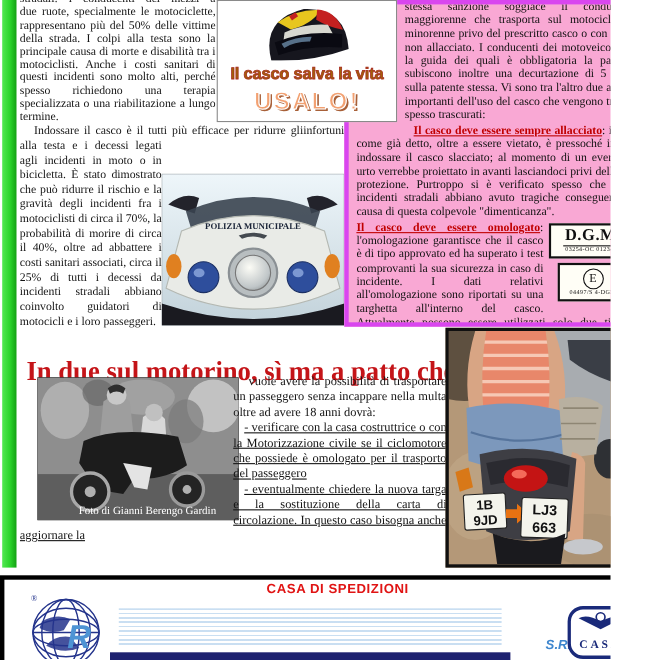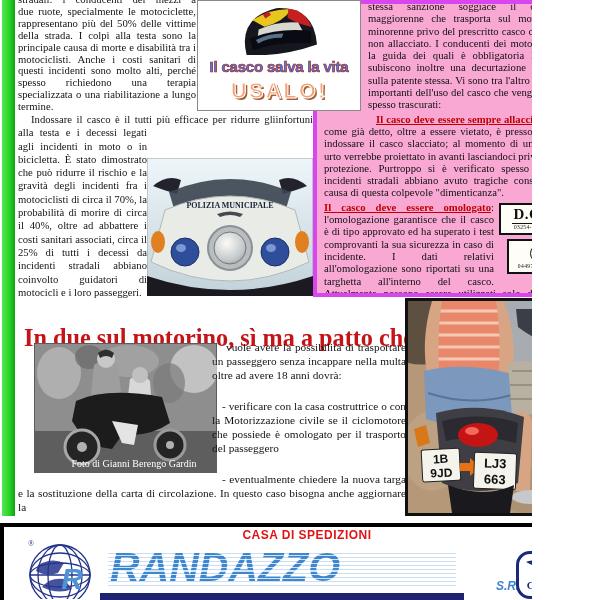--- a/index.html
+++ b/index.html
@@ -1,36 +1,36 @@
 <!DOCTYPE html>
 <html><head>
 <meta charset="utf-8">
 <style>
   html,body{margin:0;padding:0;background:#fff;}
   #page{position:relative;width:532px;height:600px;background:#fff;overflow:hidden;
-        font-family:"Liberation Serif",serif;color:#141414;}
+        font-family:"Liberation Serif",serif;color:#141414;padding-left:23px;}
   p{margin:0;}
   .just{text-align:justify;}
   .clipline{white-space:nowrap;overflow:hidden;text-align:justify;text-align-last:justify;}
 
   
   .green-bar{position:absolute;background:linear-gradient(90deg,#52e852 0%,#2bd42b 55%,#13a013 100%);}
   #green-left{left:2px;top:0;width:13px;height:516px;}
   #green-right{left:567px;top:300px;width:10px;height:214px;}
 
   
   #col1-p1{position:absolute;left:18px;top:0;width:178px;height:113px;overflow:hidden;
            font-size:10.7px;line-height:11.9px;}
   #col1-p1 .clipline{margin-top:-6px;}
 
   
   #helmet-banner{position:absolute;left:197px;top:0;width:164px;height:111px;background:#fff;
                  border:1px solid #8a8a8a;box-sizing:border-box;text-align:center;overflow:hidden;z-index:3;}
   .salva{font-family:"Liberation Sans",sans-serif;font-weight:bold;font-size:15px;line-height:17px;
-         color:#3b82f6;-webkit-text-stroke:0.7px #a82820;letter-spacing:-0.2px;margin-top:-1px;}
+         color:#a16207;-webkit-text-stroke:0.7px #a82820;letter-spacing:-0.2px;margin-top:-1px;}
   .usalo{font-family:"Liberation Sans",sans-serif;font-weight:bold;font-size:22px;line-height:31px;
          color:#f2a172;-webkit-text-stroke:1.1px #ffffff;text-shadow:2px 2px 0 #a86038;letter-spacing:2px;}
 
   
   #col1-p2{position:absolute;left:18px;top:113px;width:295px;height:185px;overflow:hidden;
            font-size:10.7px;line-height:13.3px;}
   #col1-p2 p{text-indent:13px;}
   .bike-float{float:right;width:166px;height:170px;}
   .bike-float svg{display:block;margin-top:32px;}
 
@@ -52,21 +52,21 @@
   .ecircle{display:inline-block;width:17px;height:17px;border:1.3px solid #111;border-radius:50%;
            font-size:11px;line-height:16px;margin-top:3px;}
 
   
   #s2-heading{position:absolute;left:24px;top:301px;font-size:25px;line-height:31px;font-weight:bold;
               color:#c41418;white-space:nowrap;transform:scaleX(.97);transform-origin:left top;}
   #s2-text{position:absolute;left:18px;top:340px;width:388px;height:178px;overflow:hidden;
            font-size:11.3px;line-height:14px;}
   #s2-text p{text-align:justify;}
   .lead-p{text-indent:14px;}
-  .s2b{text-indent:10px;margin-top:17px;}
+  .s2b{text-indent:10px;margin-top:0;text-decoration:underline;}
   .bw-float{float:left;width:183px;height:130px;margin:3px 9px 0 2px;}
 
   
   #photo-right{position:absolute;left:405px;top:298px;width:160px;height:218px;border:3px solid #101010;
                box-sizing:border-box;overflow:hidden;background:#b49878;}
 
   
   #footer{position:absolute;left:0;top:523px;width:600px;height:81px;border:4px solid #000;
           box-sizing:border-box;background:#fff;overflow:hidden;}
   .casa{position:absolute;left:0;right:0;top:1px;text-align:center;padding-left:14px;
@@ -246,21 +246,20 @@
         <ellipse cx="40" cy="40" rx="12" ry="30"></ellipse>
         <ellipse cx="40" cy="40" rx="22" ry="30"></ellipse>
         <path d="M10,40 h60"></path>
       </g>
       <path d="M18,30 q14,-8 26,-2 l-6,10 q-12,4 -22,-2 Z" fill="#24348c" opacity="0.85"></path>
       <path d="M22,52 q16,8 30,2 l-8,-10 q-14,-2 -22,8 Z" fill="#24348c" opacity="0.85"></path>
       <text x="52" y="54" text-anchor="middle" font-family="Liberation Sans, sans-serif" font-style="italic" font-weight="bold" font-size="30" fill="#4e94d4">R</text>
     </svg>
     <div class="reg-mark">®</div>
     <div class="speedlines"></div>
-    <div class="randazzo">RANDAZZO</div>
     <div class="srl">S.R.L.</div>
     <div class="navybar"></div>
     <div class="iata-box">
       <svg width="44" height="22" viewBox="0 0 44 22">
         <circle cx="22" cy="7" r="4" fill="none" stroke="#1a2a7a" stroke-width="1.5"></circle>
         <path d="M22,18 L2,8 Q10,4 22,11 Q34,4 42,8 Z" fill="#1a2a7a"></path>
       </svg>
       <div class="iata-text">CASA</div>
     </div>
   </div>

